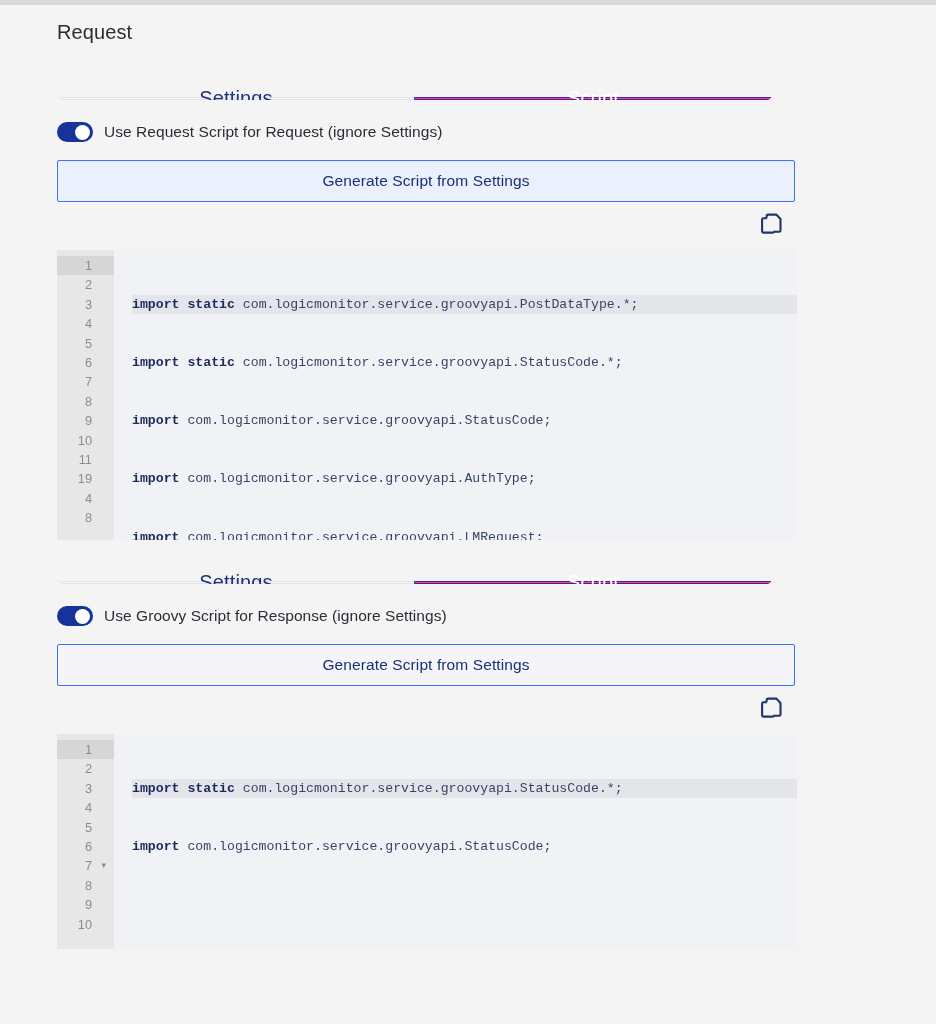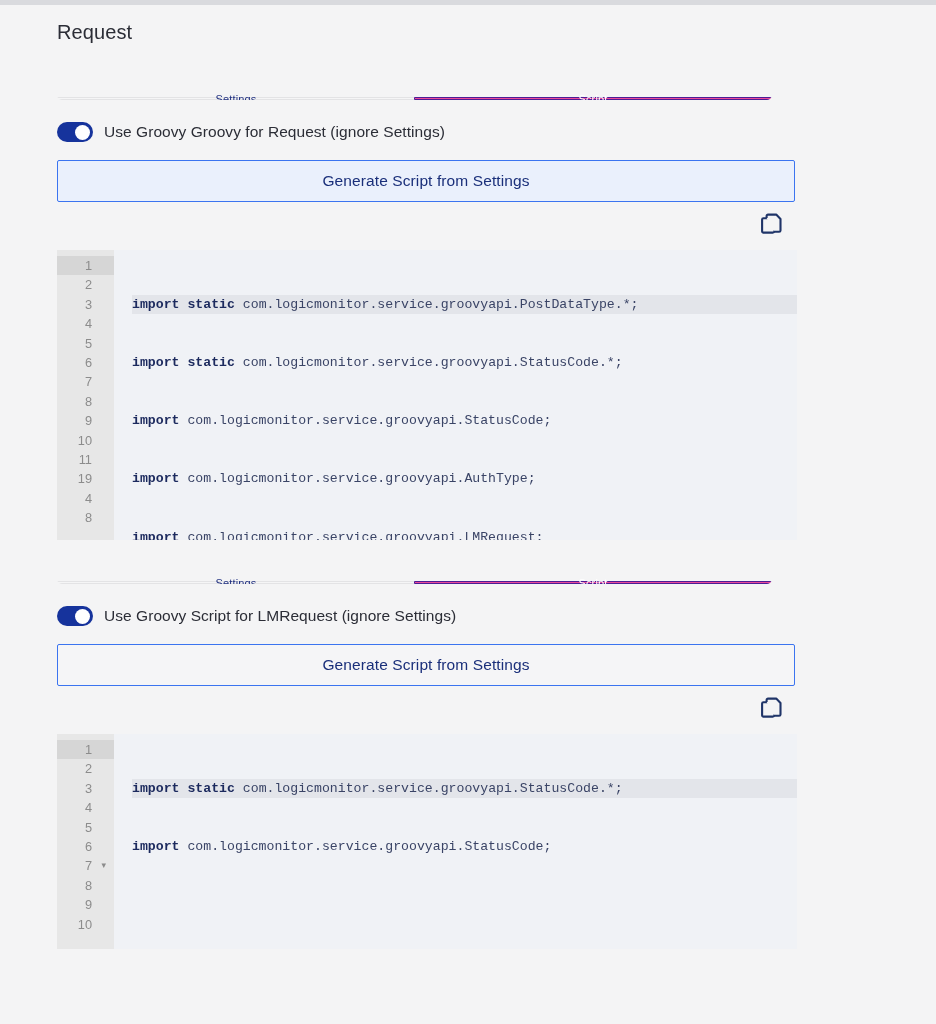--- a/index.html
+++ b/index.html
@@ -53,21 +53,21 @@
     width: 715px;
     height: 44px;
     border-radius: 5px;
     overflow: hidden;
   }
   .tab {
     flex: 1 1 0;
     display: flex;
     align-items: center;
     justify-content: center;
-    font-size: 11px;
+    font-size: 20px;
     letter-spacing: 0.15px;
     cursor: pointer;
     user-select: none;
     margin-top: 41px;
   }
   .tab.inactive {
     background: #f5f5f6;
     border: 1px solid #e3e3e5;
     border-right: none;
     color: #203080;
@@ -207,21 +207,21 @@
 
     <div class="tabs">
       <div class="tab inactive">Settings</div>
       <div class="tab active">Script</div>
     </div>
 
     <div class="toggle-row">
       <div class="switch">
         <div class="knob"></div>
       </div>
-      <div class="toggle-label">Use Groovy Groovy for Request (ignore Settings)</div>
+      <div class="toggle-label">Use Request Script for Request (ignore Settings)</div>
     </div>
 
     <div class="generate-btn tint-blue">Generate Script from Settings</div>
 
     <div class="copy-row">
       <div class="copy-btn">
         <span>
           <svg width="22" height="24" viewBox="0 0 22 24" fill="none" xmlns="http://www.w3.org/2000/svg">
             <rect x="1.1" y="5.2" width="12" height="14.4" rx="1.4" stroke="#1f3468" stroke-width="2.1" fill="none"></rect>
             <path d="M5.6 5.0 V3.0 a1.4 1.4 0 0 1 1.4-1.4 h8.2 l4.3 4.3 v11.5
@@ -272,21 +272,21 @@
 
     <div class="tabs">
       <div class="tab inactive">Settings</div>
       <div class="tab active">Script</div>
     </div>
 
     <div class="toggle-row">
       <div class="switch">
         <div class="knob"></div>
       </div>
-      <div class="toggle-label">Use Groovy Script for LMRequest (ignore Settings)</div>
+      <div class="toggle-label">Use Groovy Script for Response (ignore Settings)</div>
     </div>
 
     <div class="generate-btn tint-grey">Generate Script from Settings</div>
 
     <div class="copy-row">
       <div class="copy-btn">
         <span>
           <svg width="22" height="24" viewBox="0 0 22 24" fill="none" xmlns="http://www.w3.org/2000/svg">
             <rect x="1.1" y="5.2" width="12" height="14.4" rx="1.4" stroke="#1f3468" stroke-width="2.1" fill="none"></rect>
             <path d="M5.6 5.0 V3.0 a1.4 1.4 0 0 1 1.4-1.4 h8.2 l4.3 4.3 v11.5

